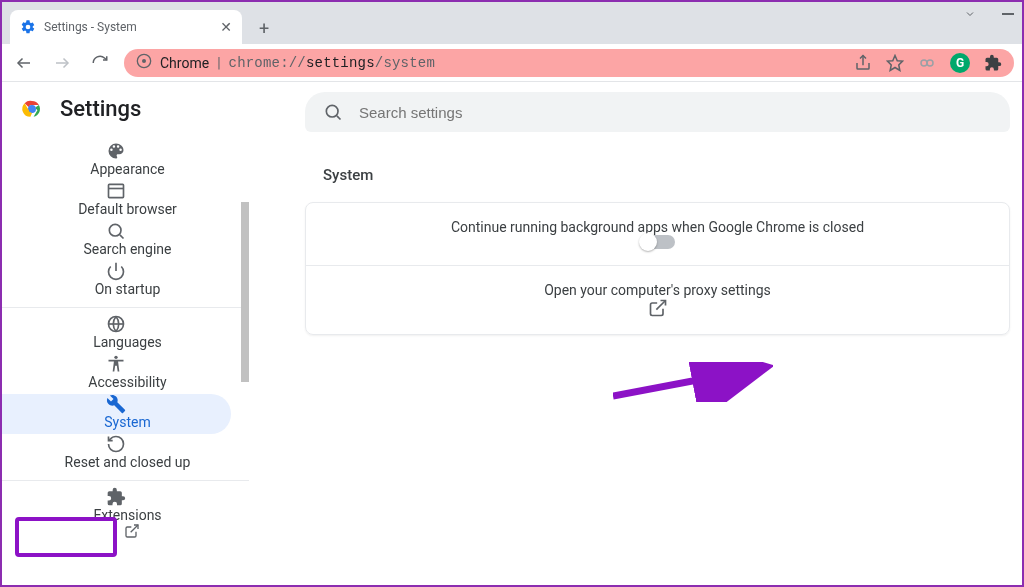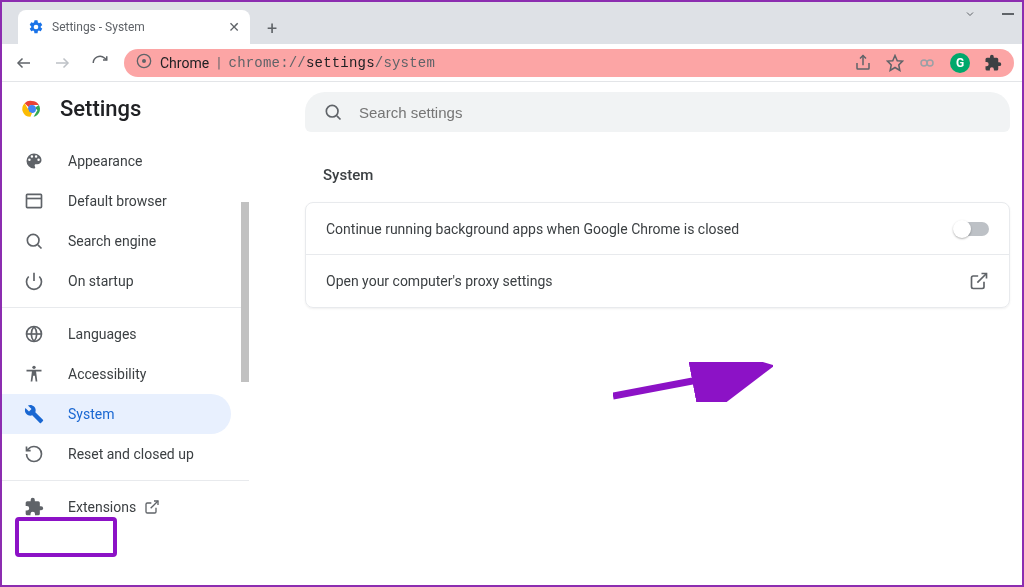--- a/index.html
+++ b/index.html
@@ -13,21 +13,21 @@
     overflow: hidden;
     background: #fff;
   }
 
   
   .tab-strip {
     height: 42px;
     background: #dee1e6;
     display: flex;
     align-items: flex-end;
-    padding-left: 16px;
+    padding-left: 8px;
     position: relative;
   }
   .tab {
     background: #fff;
     height: 34px;
     width: 232px;
     border-top-left-radius: 8px;
     border-top-right-radius: 8px;
     display: flex;
     align-items: center;
@@ -100,20 +100,21 @@
   .sb-item {
     display:flex; align-items:center;
     height:40px;
     padding-left:22px;
     font-size:14px;
     color:#3c4043;
     cursor:pointer;
     border-top-right-radius:20px;
     border-bottom-right-radius:20px;
     margin-right:18px;
+    flex-direction:column;
   }
   .sb-item .sb-icon { width:20px; height:20px; margin-right:24px; color:#5f6368; display:flex; align-items:center; justify-content:center;}
   .sb-item.selected { background:#e8f0fe; color:#1967d2;}
   .sb-item.selected .sb-icon { color:#1967d2;}
   .sb-divider { height:1px; background:#e8eaed; margin:6px 0;}
   .sb-highlight { border:4px solid #8c12c6; border-radius:4px; position:absolute; left:13px; top:435px; width:102px; height:40px; pointer-events:none;}
   .ext-launch { width:16px; height:16px; margin-left:8px; color:#5f6368;}
 
   .main {
     flex:1;
@@ -141,20 +142,21 @@
     box-shadow:0 1px 2px rgba(60,64,67,0.08);
     overflow:hidden;
   }
   .row {
     display:flex; align-items:center;
     padding:16px 20px;
     font-size:14px;
     color:#3c4043;
     border-bottom:1px solid #e8eaed;
     min-height:52px;
+    flex-direction:column;
   }
   .row:last-child { border-bottom:none;}
   .row-label { flex:1;}
   .toggle {
     width:34px; height:14px; border-radius:7px; position:relative;
   }
   .toggle.off { background:#bdc1c6;}
   .toggle.off::after{
     content:''; position:absolute; width:18px; height:18px; background:#fff; border-radius:50%;
     top:-2px; left:-2px; box-shadow:0 1px 2px rgba(0,0,0,.3);

